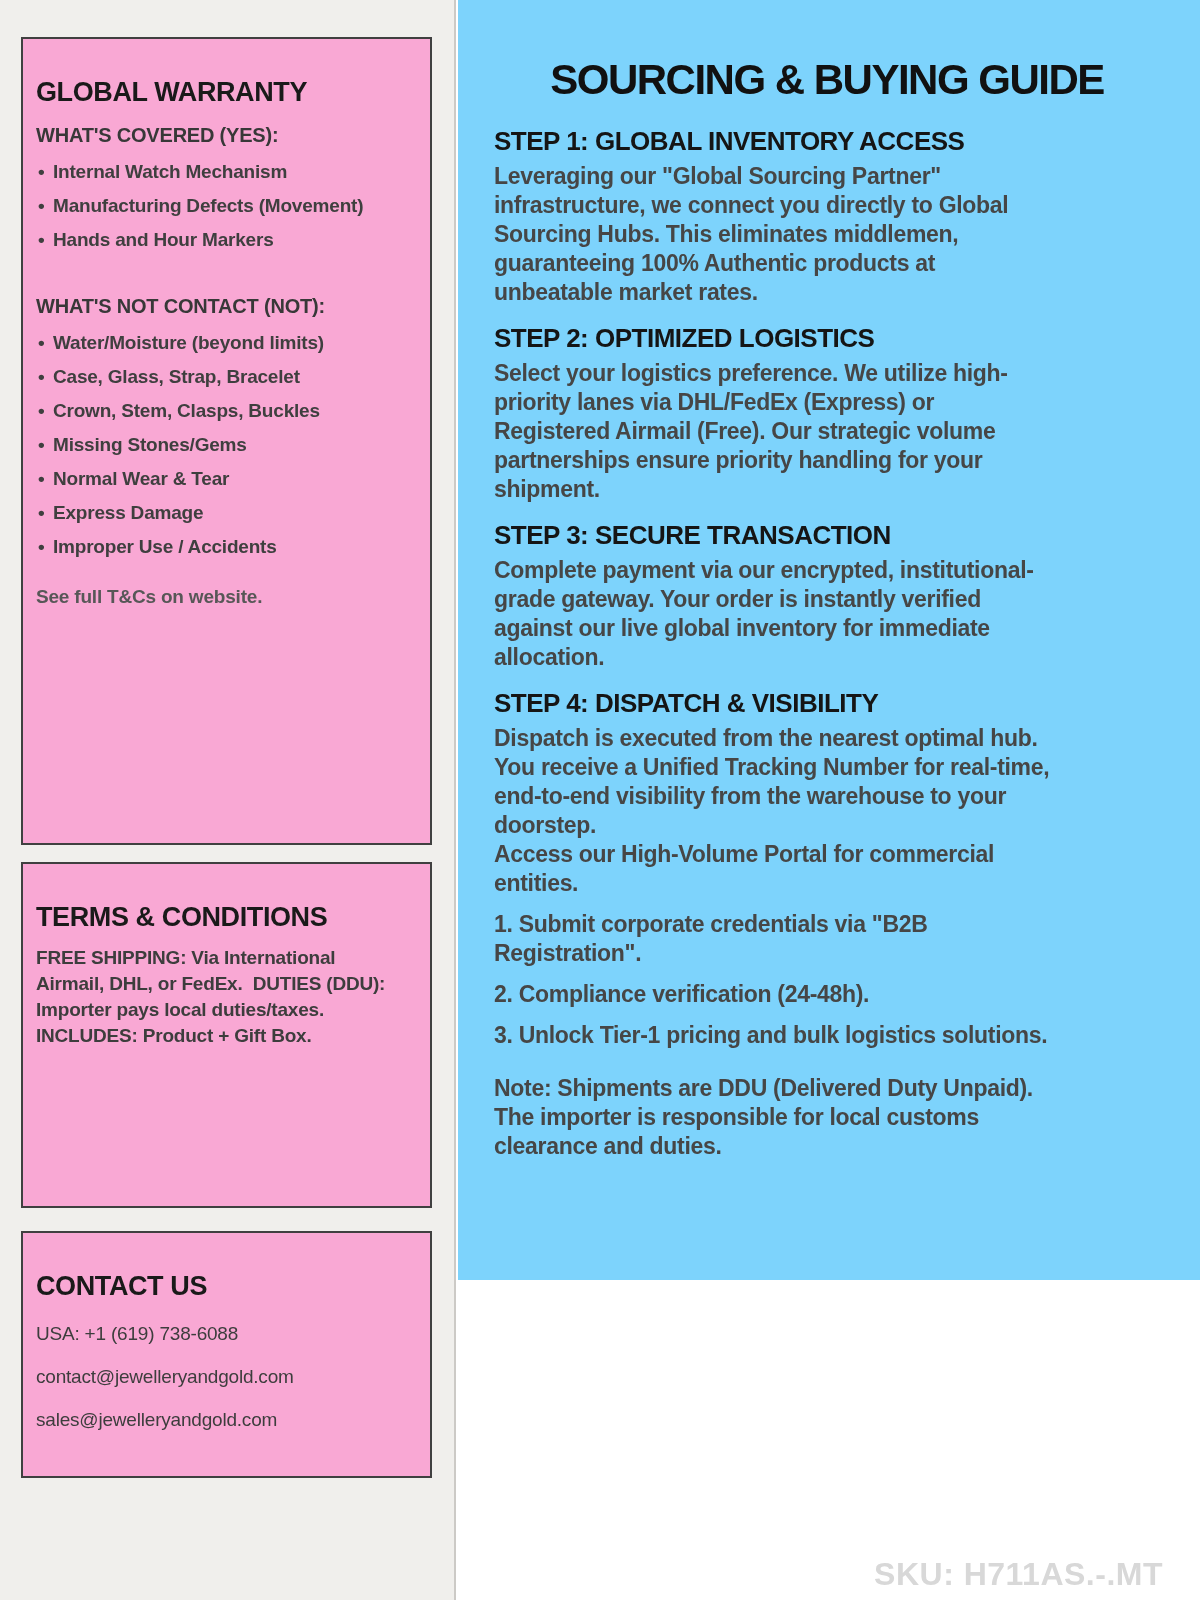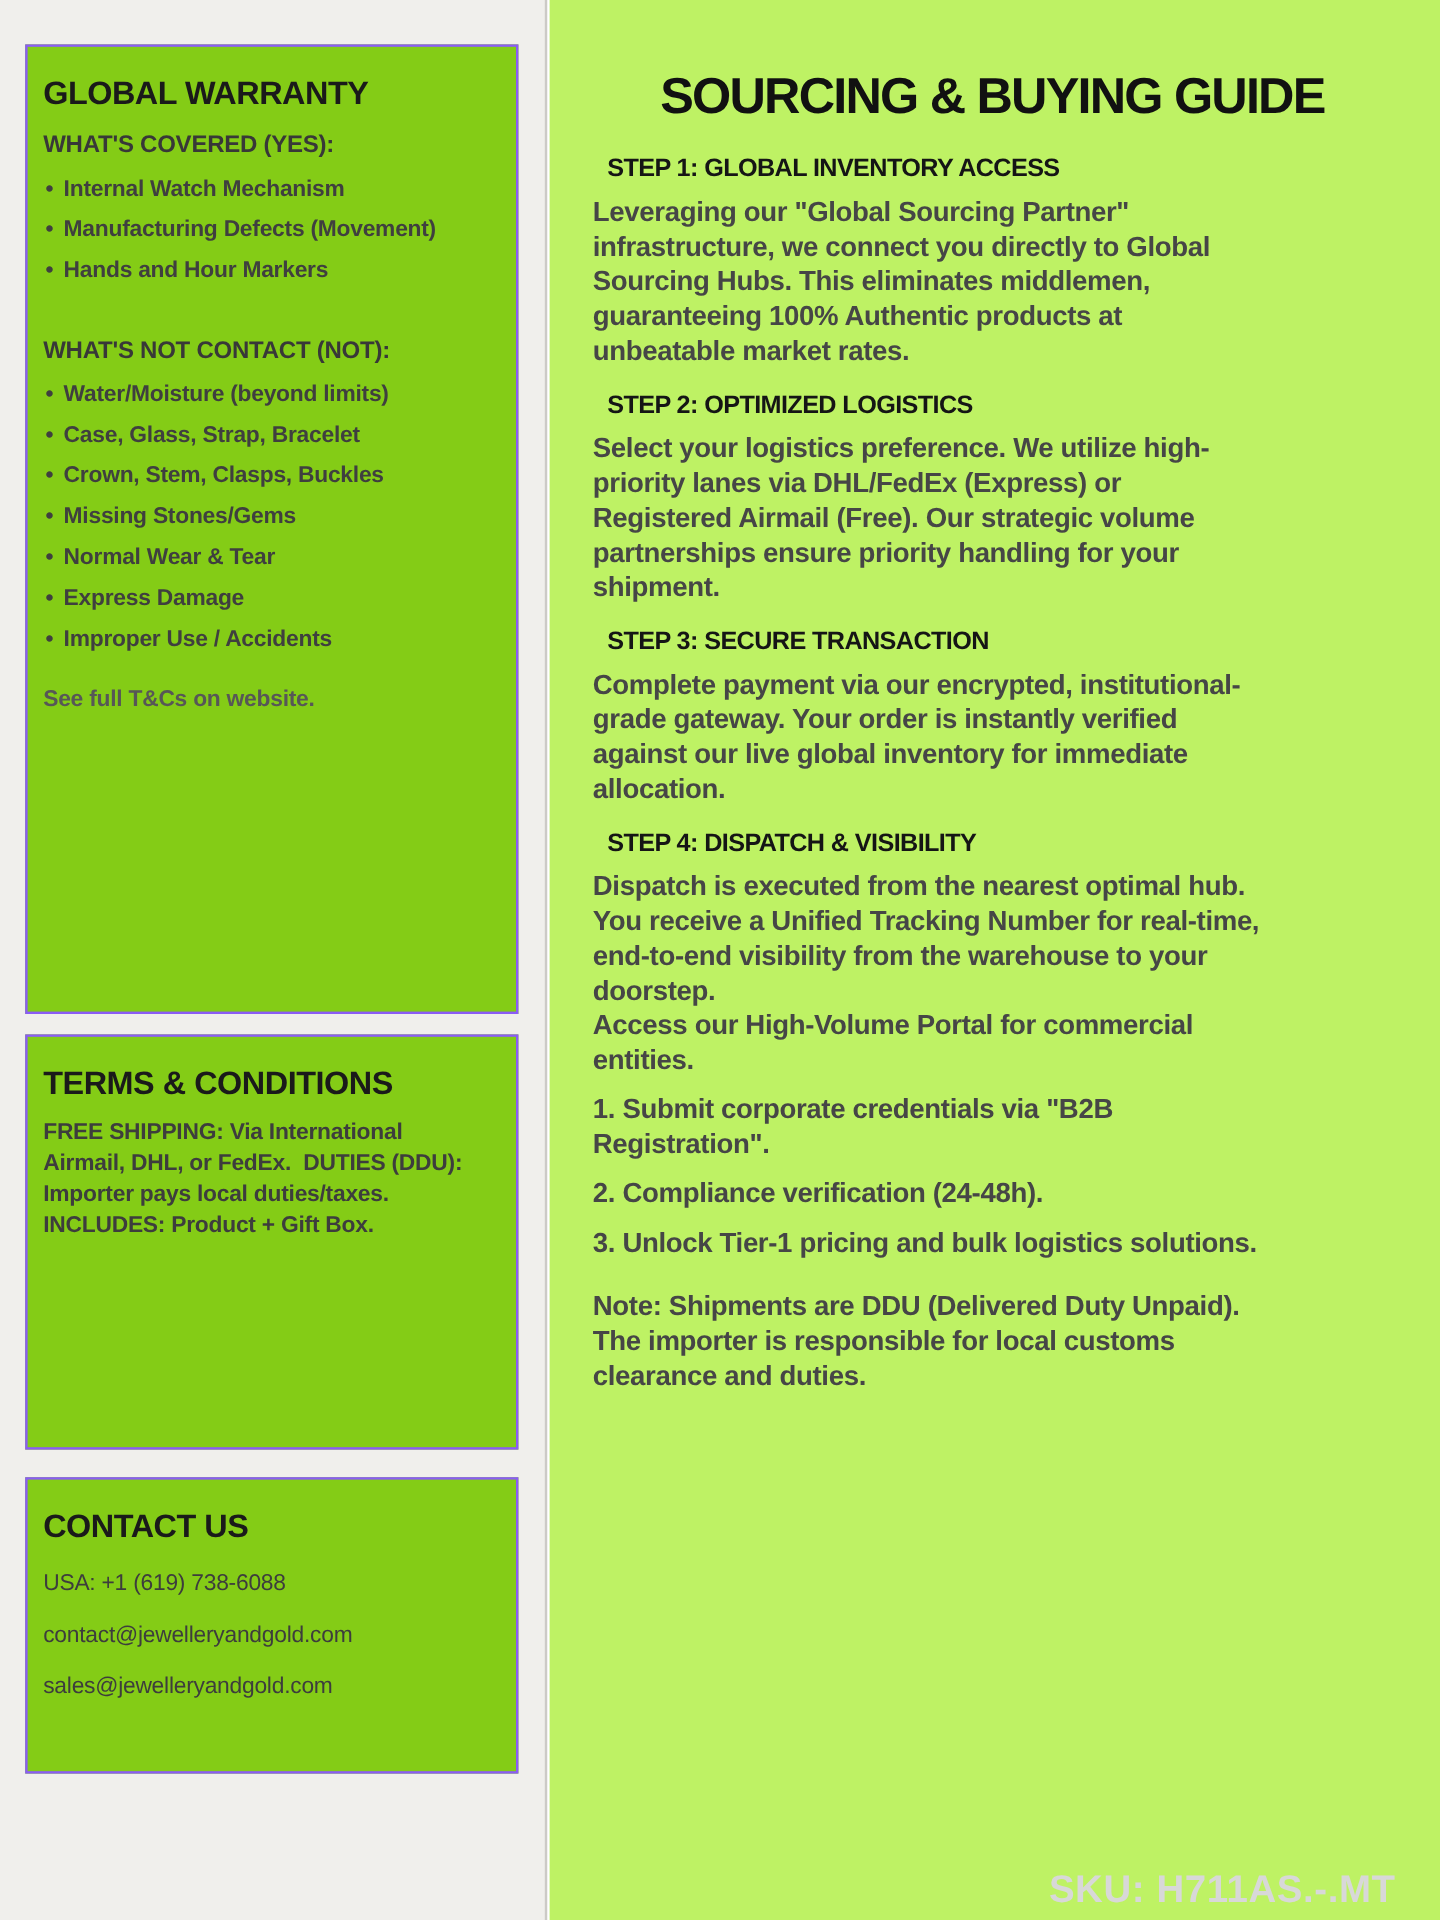--- a/index.html
+++ b/index.html
@@ -14,24 +14,24 @@
 
   
   .sidebar{
     position:absolute;left:0;top:0;width:456px;height:1600px;
     background:#f0efec;
     border-right:2px solid #cccac6;
     box-sizing:border-box;
   }
   .box{
     position:absolute;left:21px;width:411px;
-    background:#84cc16;
-    border:2px solid #8b5cf6;
+    background:#f9a8d4;
+    border:2px solid #404040;
     box-sizing:border-box;
-    padding:24px 14px 0 13px;
+    padding:38px 14px 0 13px;
   }
   .box h3{
     margin:0;
     font-size:27px;font-weight:800;letter-spacing:-0.4px;
     color:#1a1a1a;
   }
   .subhead{
     margin-top:16px;
     font-size:20px;font-weight:700;letter-spacing:-0.2px;
     color:#383838;
@@ -61,35 +61,35 @@
     white-space:pre-wrap;
   }
   .contact-line{
     margin:21px 0 0;
     font-size:19px;font-weight:400;letter-spacing:-0.2px;
     color:#3d3d3d;
   }
 
   
   .main{
-    position:absolute;left:458px;top:0;width:742px;height:1600px;
-    background:#bef264;
+    position:absolute;left:458px;top:0;width:742px;height:1280px;
+    background:#7dd3fc;
     box-sizing:border-box;
     padding:56px 40px 0 36px;
   }
   .main h1{
     margin:0 0 22px;
     text-align:center;
     font-size:42px;font-weight:800;letter-spacing:-1.5px;
     line-height:48px;
     color:#111111;
   }
   .main h2{
-    margin:16px 12px 6px;
-    font-size:21px;font-weight:800;letter-spacing:-0.5px;
+    margin:16px 0 6px;
+    font-size:26px;font-weight:800;letter-spacing:-0.5px;
     line-height:30px;
     color:#151515;
   }
   .main p{
     margin:0;max-width:556px;
     font-size:23px;font-weight:700;letter-spacing:-0.3px;
     line-height:29px;
     color:#464646;
   }
   .b2b h2{margin-top:24px;}

